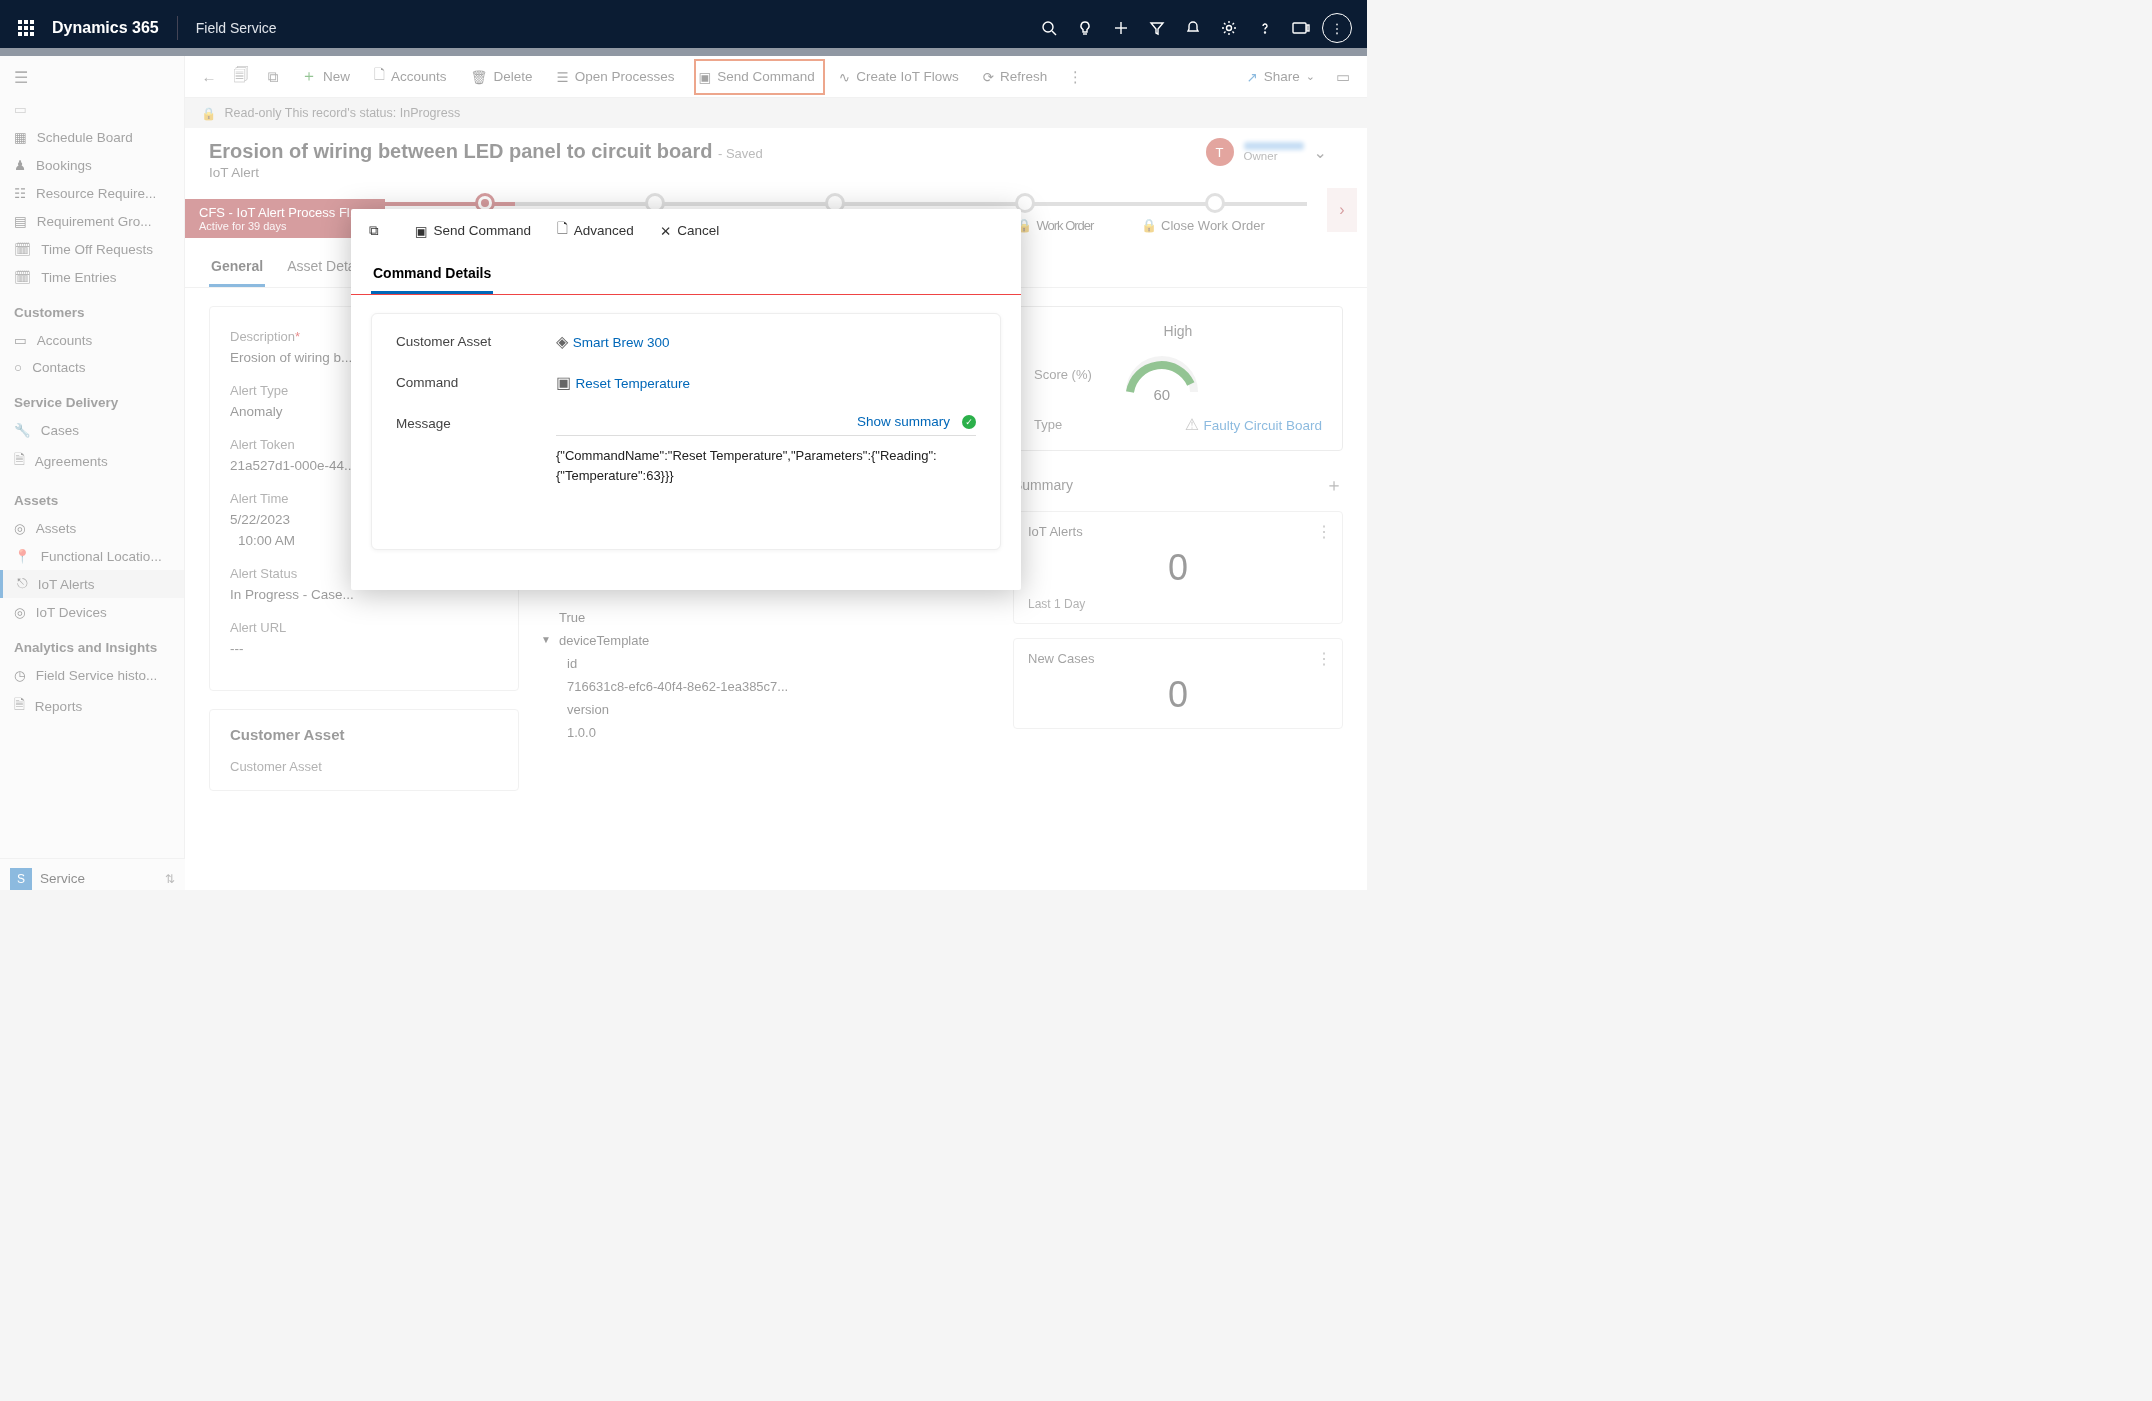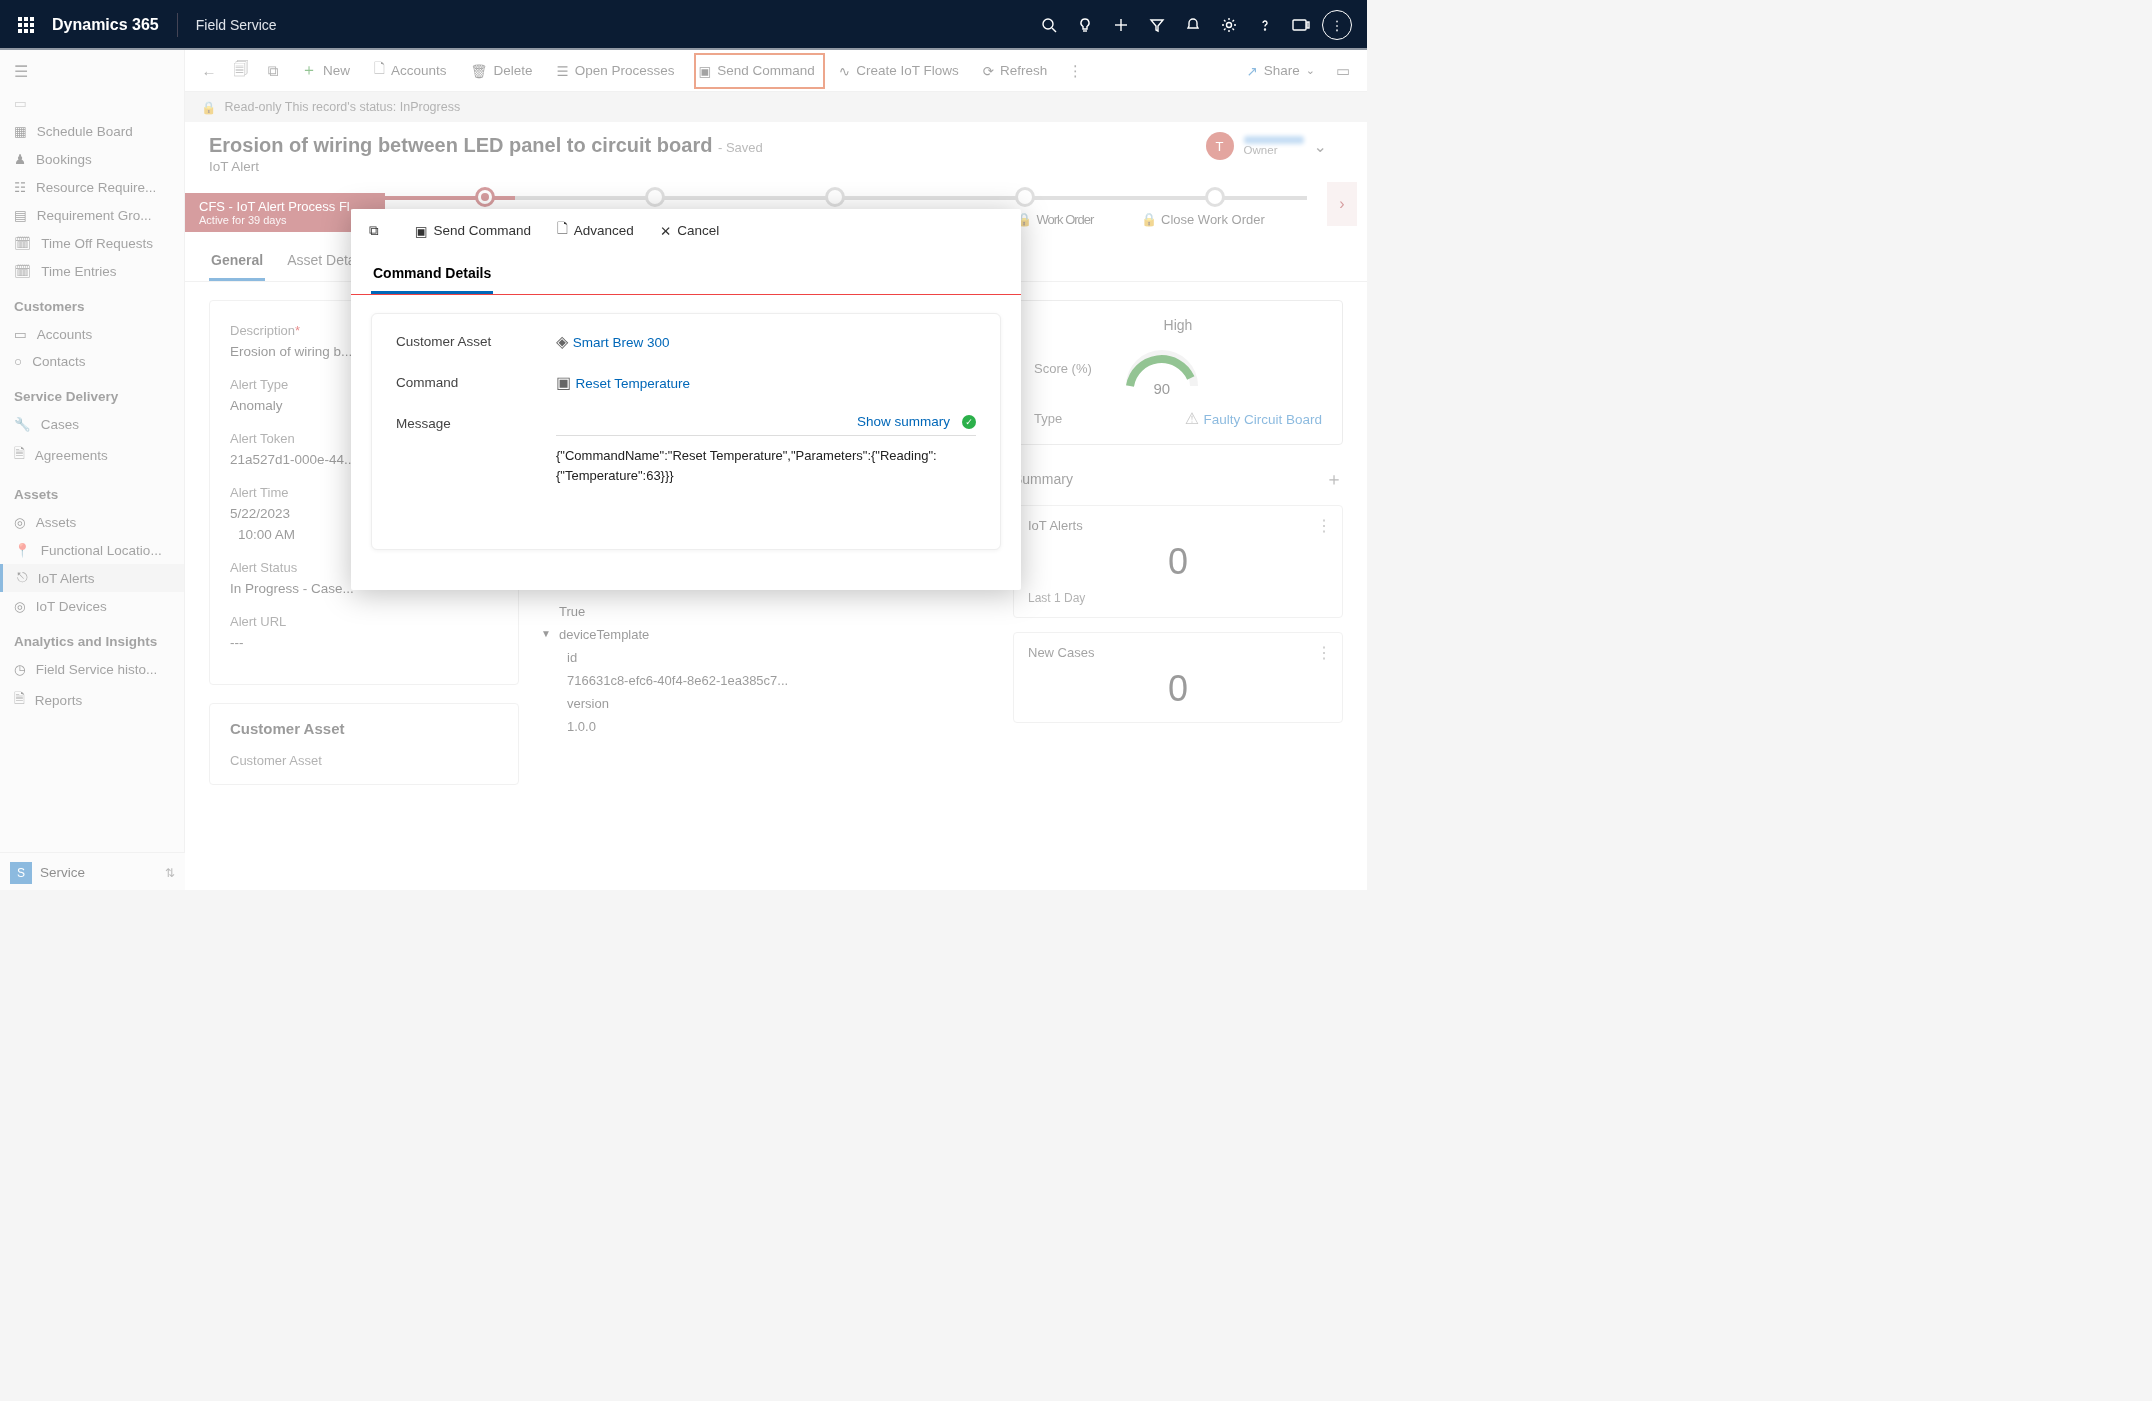--- a/index.html
+++ b/index.html
@@ -1,19 +1,19 @@
 <!DOCTYPE html>
 <html><head>
 <meta charset="utf-8">
 <style>
 * { margin:0; padding:0; box-sizing:border-box; font-family:"Segoe UI",sans-serif; }
 body { background:#f5f5f5; width:1367px; height:890px; overflow:hidden; position:relative; }
 
 
-.topbar { height:50px; background:#0b1c33; color:#fff; display:flex; align-items:center; padding:0 12px; }
+.topbar { height:56px; background:#0b1c33; color:#fff; display:flex; align-items:center; padding:0 12px; }
 .waffle { width:28px; height:28px; display:flex; align-items:center; justify-content:center; margin-right:12px; }
 .waffle-grid { display:grid; grid-template-columns:repeat(3,4px); grid-template-rows:repeat(3,4px); gap:2px; }
 .waffle-grid span { background:#fff; }
 .brand { font-size:16px; font-weight:600; margin-right:18px; }
 .top-div { width:1px; height:24px; background:#445; margin-right:18px; }
 .appname { font-size:14px; color:#e0e4ea; }
 .top-spacer { flex:1; }
 .topicon { width:36px; height:36px; display:flex; align-items:center; justify-content:center; color:#fff; font-size:16px; }
 .avatar-top { width:30px; height:30px; border-radius:50%; border:1px solid #fff; display:flex; align-items:center; justify-content:center; font-size:13px; }
 
@@ -394,21 +394,21 @@
       <div class="col3">
         <div class="card" style="border-color:#d5d5d5;">
           <div style="text-align:center; font-size:14px; color:#333; margin-bottom:10px;">High</div>
           <div class="gauge-row">
             <div style="font-size:13px;color:#444;">Score (%)</div>
             <div class="gauge">
               <svg viewBox="0 0 100 55">
                     <path d="M10 50 A40 40 0 0 1 90 50" stroke="#e4e4e4" stroke-width="10" fill="none"></path>
                     <path d="M10 50 A40 40 0 0 1 86 40" stroke="#107c10" stroke-width="10" fill="none"></path>
                   </svg>
-              <div class="gauge-val">90</div>
+              <div class="gauge-val">60</div>
             </div>
           </div>
           <div class="gauge-row" style="margin-top:16px;">
             <div style="font-size:13px;color:#444;">Type</div>
             <div style="flex:1;text-align:right;"><span style="color:#888;">⚠ </span><span class="link">Faulty Circuit Board</span></div>
           </div>
         </div>
         <div style="display:flex;justify-content:space-between;align-items:center;margin-top:22px;">
           <div style="font-size:14px;color:#333;">Summary</div>
           <div style="font-size:18px;color:#666;">＋</div>

